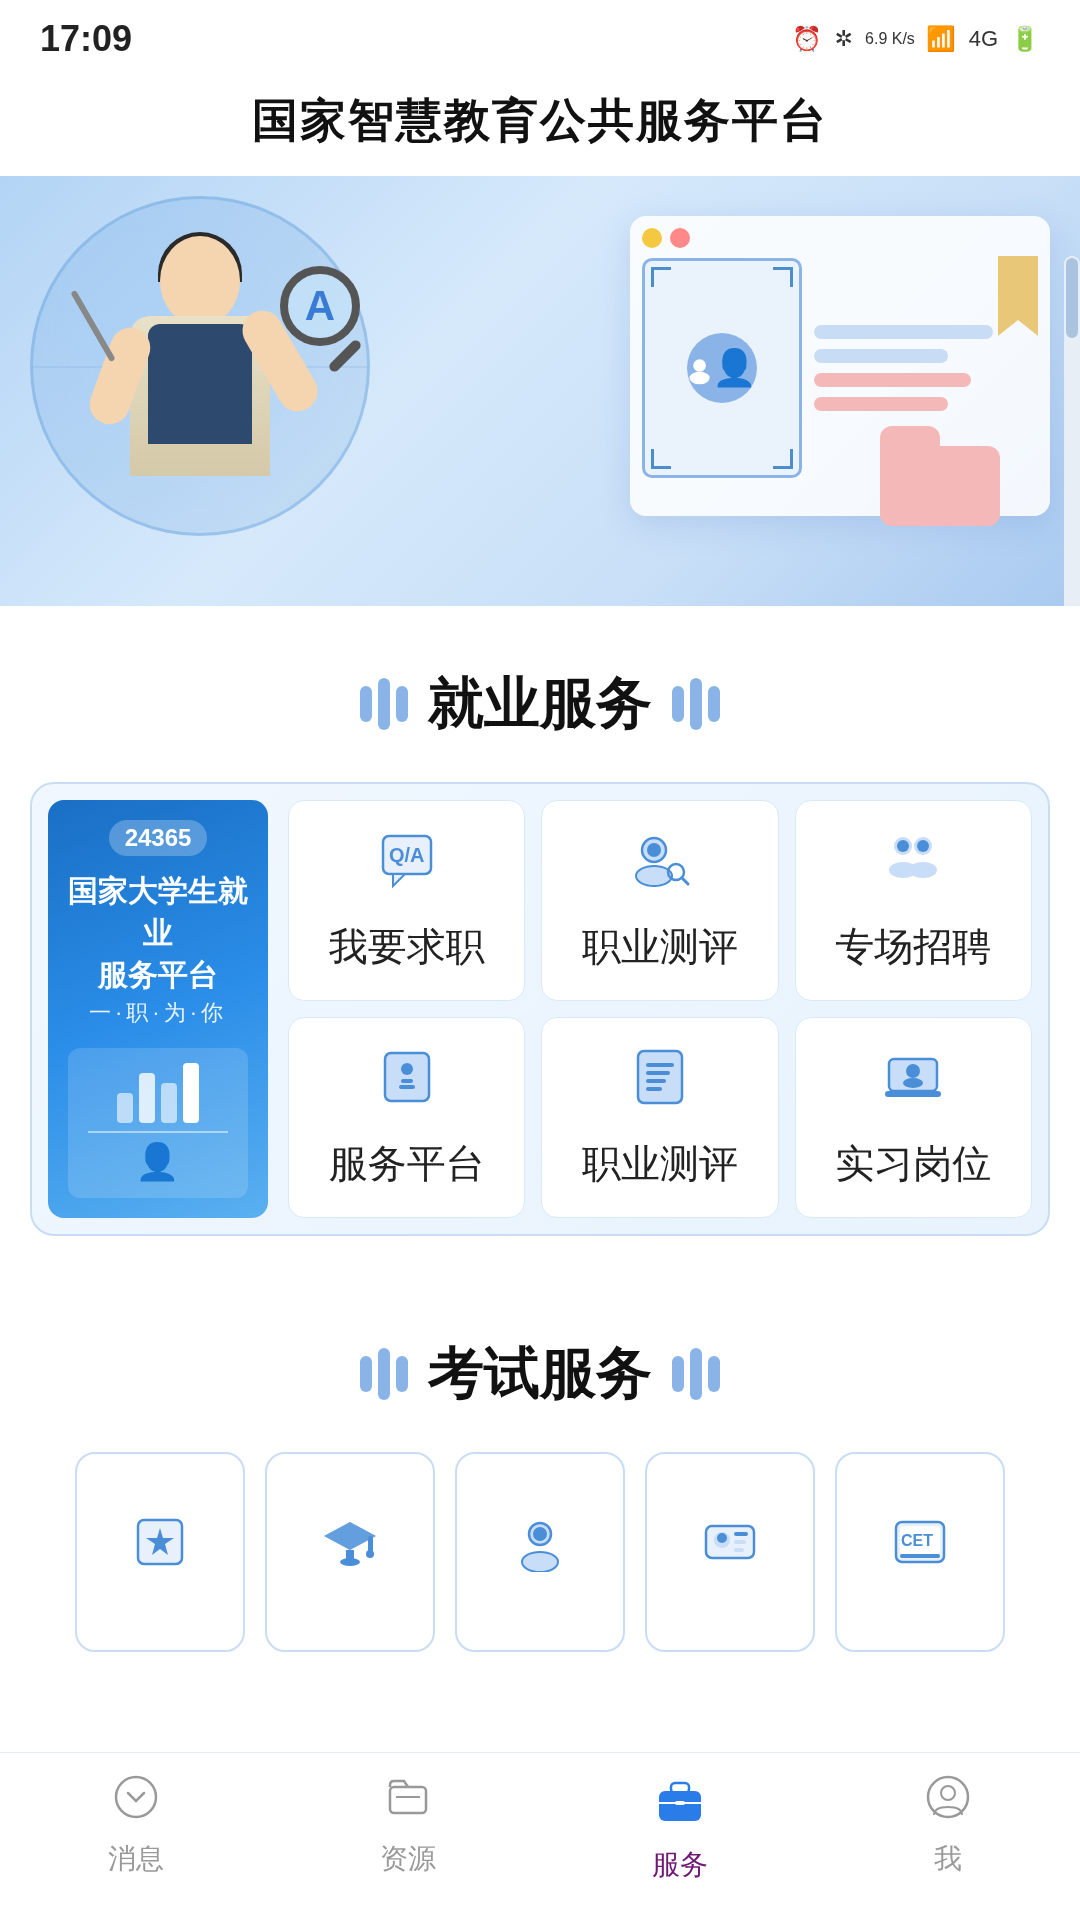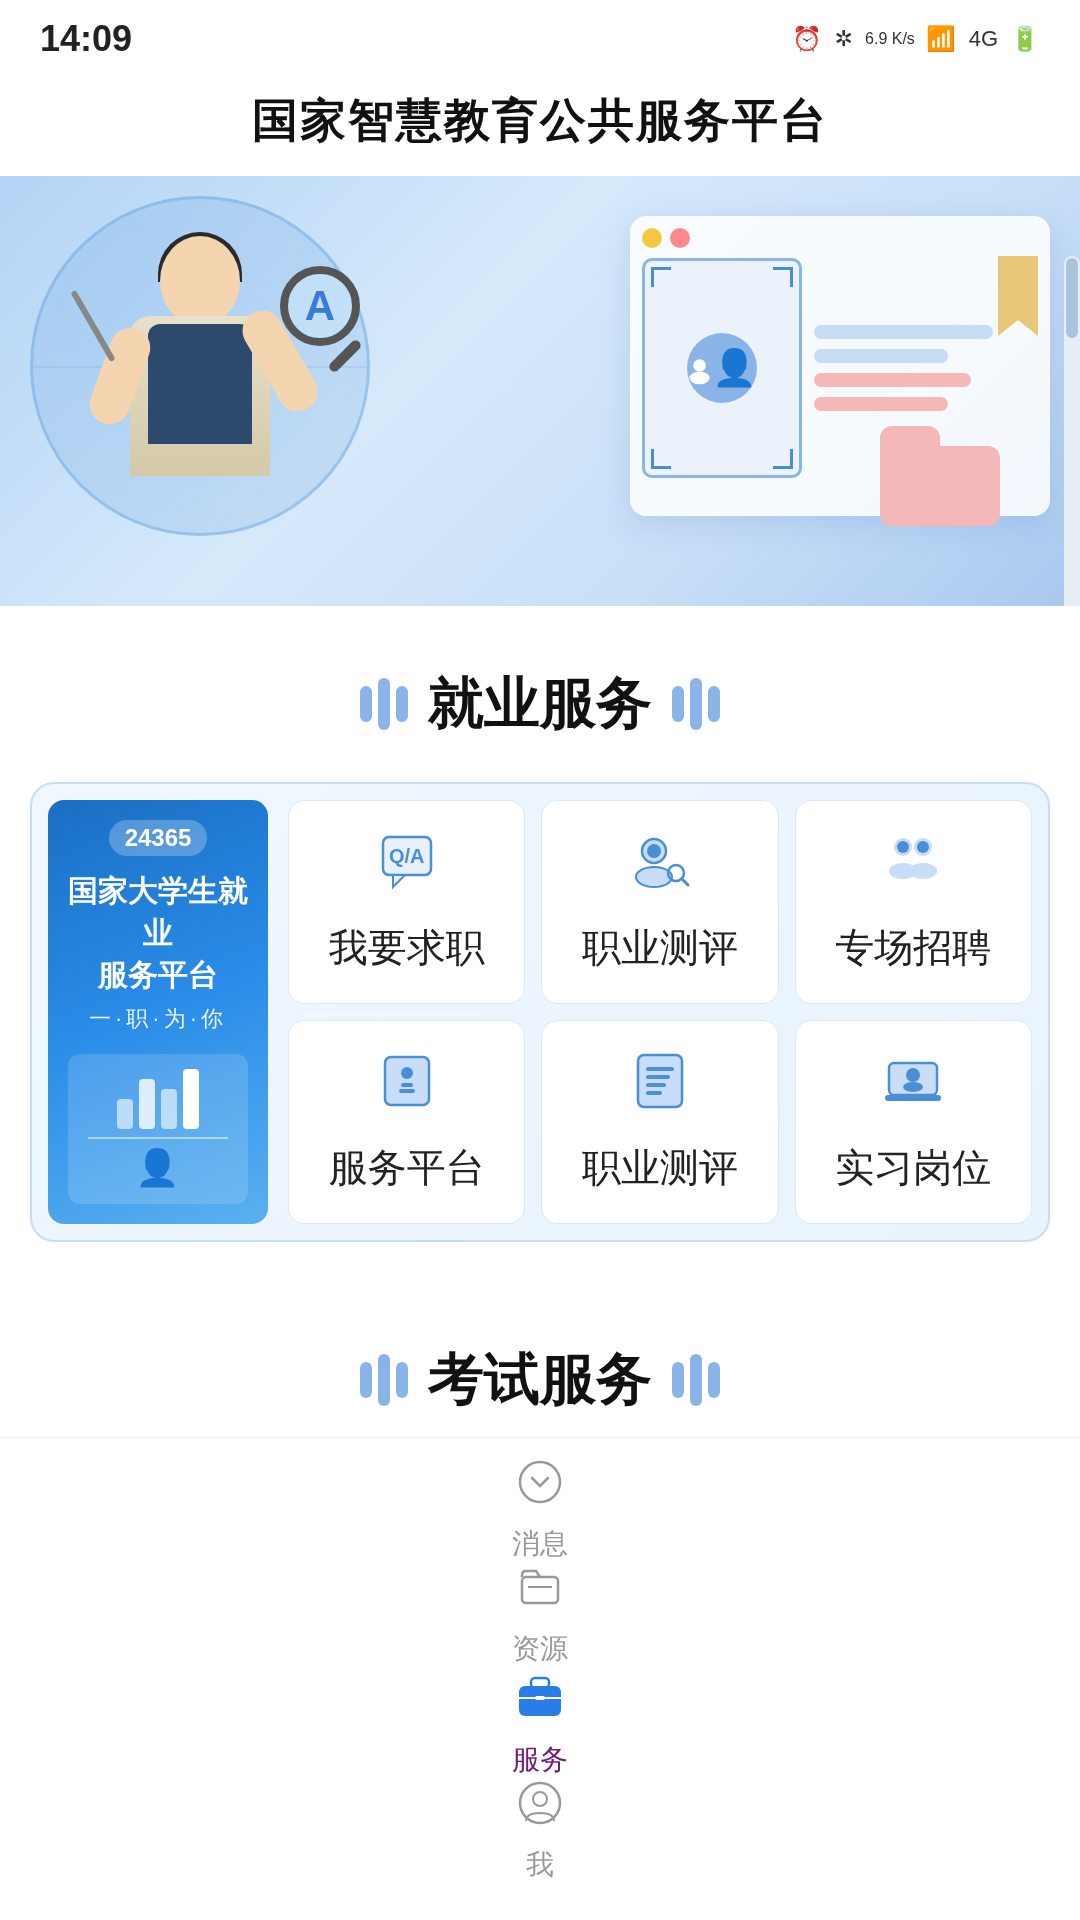--- a/index.html
+++ b/index.html
@@ -285,21 +285,21 @@
       color: #fff;
       font-weight: 600;
       margin-bottom: 14px;
     }
     .banner-title {
       font-size: 30px;
       font-weight: 700;
       color: #fff;
       text-align: center;
       line-height: 1.4;
-      margin-bottom: 8px;
+      margin-bottom: 2px;
     }
     .banner-sub {
       font-size: 22px;
       color: rgba(255,255,255,0.9);
       letter-spacing: 4px;
     }
     .service-grid {
       flex: 1;
       display: grid;
       grid-template-columns: 1fr 1fr 1fr;
@@ -368,21 +368,20 @@
       position: fixed;
       bottom: 0;
       left: 0;
       width: 1080px;
       background: #fff;
       border-top: 1px solid #e8eef5;
       display: flex;
       justify-content: space-around;
       padding: 20px 0 36px;
       z-index: 100;
-      flex-direction: column;
     }
     .nav-item {
       display: flex;
       flex-direction: column;
       align-items: center;
       gap: 8px;
       cursor: pointer;
     }
     .nav-icon {
       font-size: 48px;
@@ -395,21 +394,21 @@
     }
     .nav-label.active { color: #701a75; }
 
     
     .page-bottom-spacer { height: 180px; }
   </style>
 </head>
 <body>
 
 <div class="status-bar">
-  <div class="status-time">14:09</div>
+  <div class="status-time">17:09</div>
   <div class="status-icons">
     <span>⏰</span>
     <span style="font-size:22px;">✲</span>
     <span style="font-size:16px;">6.9 K/s</span>
     <span>📶</span>
     <span style="font-size:22px;">4G</span>
     <span>🔋</span>
   </div>
 </div>
 

